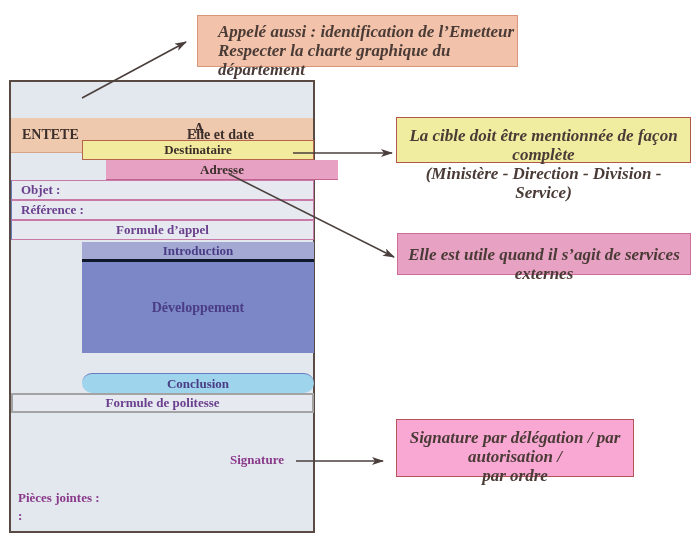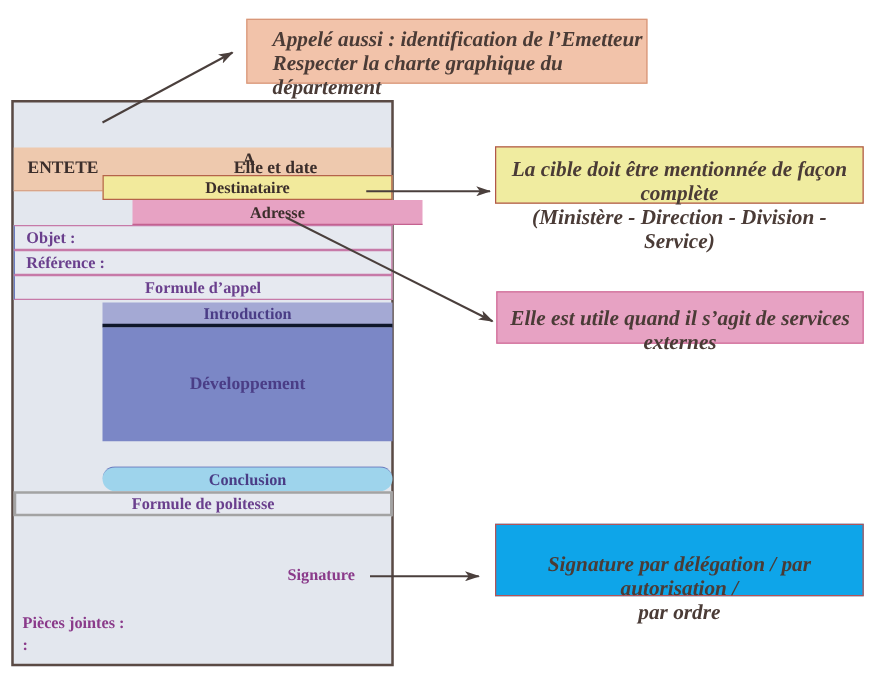--- a/index.html
+++ b/index.html
@@ -46,21 +46,21 @@
 
     #signature { position:absolute; left: 219px; top: 370px; color:#8a3a8a; font-size: 13px; }
     #pieces { position:absolute; left: 7px; top: 408px; color:#8a3a8a; font-size: 13px; }
     #pieces-colon { position:absolute; left: 7px; top: 426px; color:#8a3a8a; font-size: 13px; }
 
     
     .callout { box-sizing: border-box; color:#4a3b36; font-size: 17px; text-align:center; line-height: 19px; font-style: italic; }
     #c1 { left: 197px; top: 15px; width: 321px; height: 52px; background:#f2c3aa; border:1px solid #d8977a; text-align:left; padding: 6px 0 0 20px; }
     #c2 { left: 396px; top: 117px; width: 295px; height: 46px; background:#f0eca0; border:1px solid #b1574b; padding-top: 8px; }
     #c3 { left: 397px; top: 233px; width: 294px; height: 42px; background:#e7a2c3; border:1px solid #cf6c98; padding-top: 11px; }
-    #c4 { left: 396px; top: 419px; width: 295px; height: 58px; background:#0ea5e9; border:1px solid #b25458; padding-top: 22px; }
+    #c4 { left: 396px; top: 419px; width: 238px; height: 58px; background:#f9a8d4; border:1px solid #b25458; padding-top: 8px; }
 
     svg#arrows { position:absolute; left:0; top:0; }
   </style>
 </head>
 <body>
 
 <div id="letter" class="abs">
   <div id="entete" class="bar">
     <span id="entete-label">ENTETE</span>
     <span id="lieu-label">Elle et date</span>

